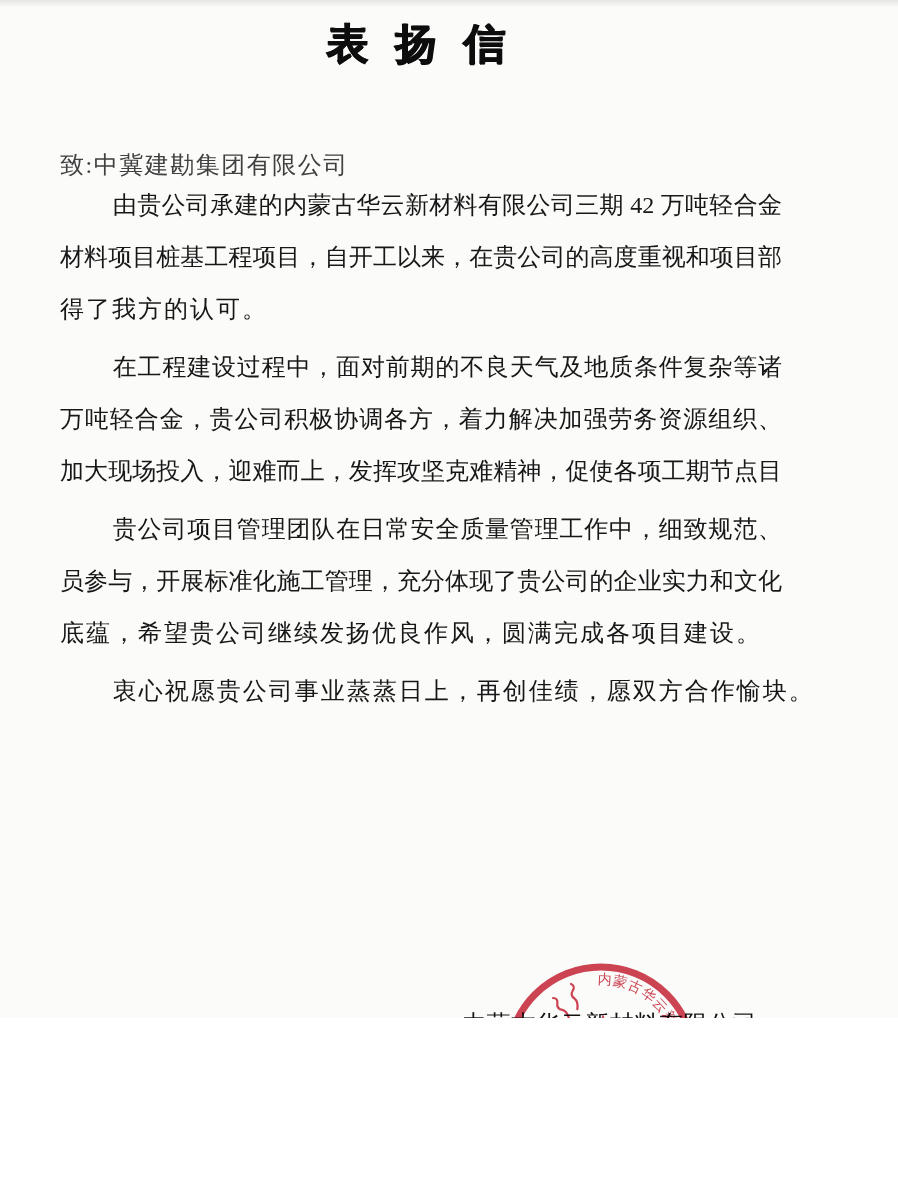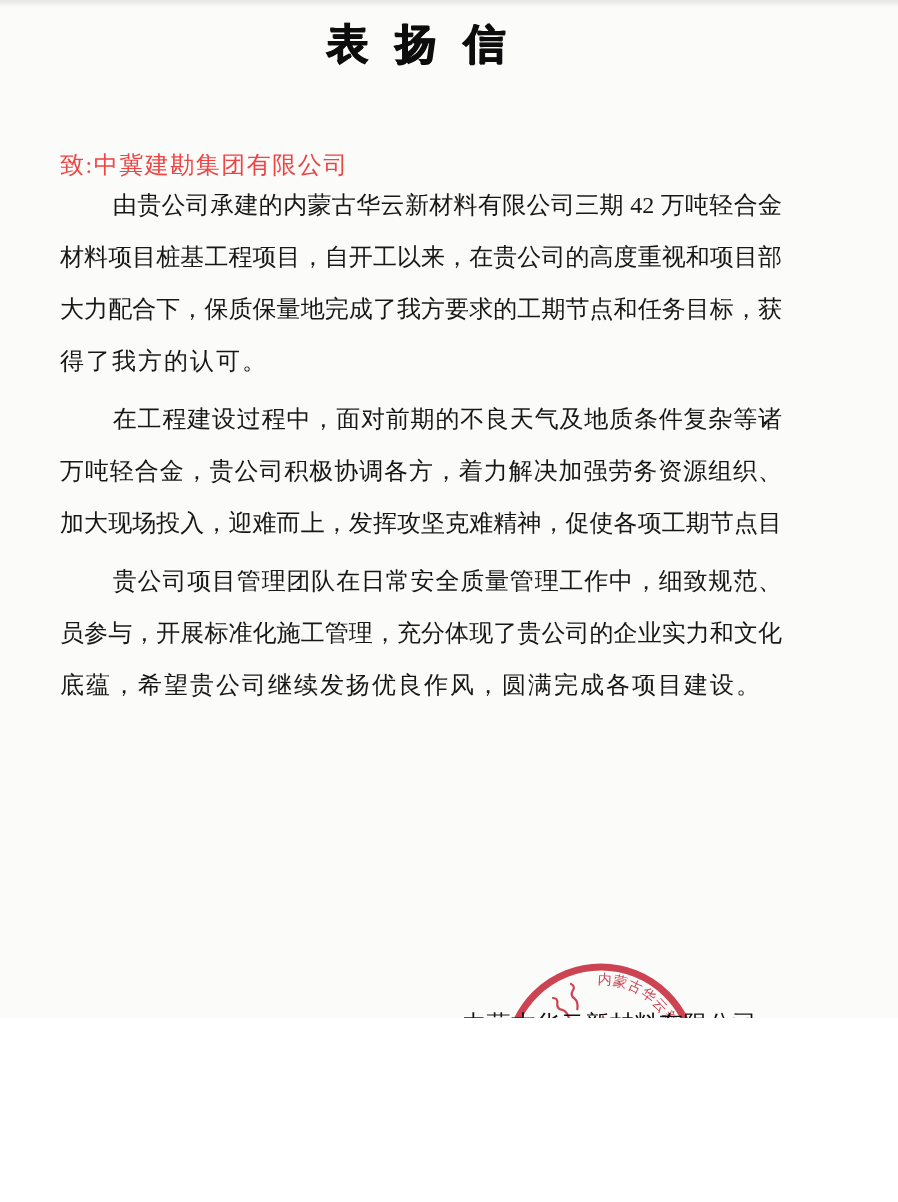--- a/index.html
+++ b/index.html
@@ -21,21 +21,21 @@
     text-align:center;
     transform:translateX(-29px);
     font-size:42px;line-height:48px;
     font-weight:bold;color:#0d0d0d;
     letter-spacing:8px;
     text-shadow:0.7px 0 0 #0d0d0d,-0.7px 0 0 #0d0d0d,0 0.5px 0 #0d0d0d;
   }
   .salutation{
     position:absolute;top:150px;left:60px;
     font-size:24px;line-height:30px;letter-spacing:1.5px;
-    color:#ef4444;
+    color:#404040;
   }
   .body-text{
     position:absolute;top:179px;left:60px;width:722px;
     font-size:24px;color:#171717;
   }
   .line{height:52px;line-height:52px;letter-spacing:2px;white-space:nowrap;}
   .line.just{
     text-align:justify;text-align-last:justify;
     letter-spacing:normal;white-space:normal;
     overflow:hidden;
@@ -64,28 +64,28 @@
 
 <div class="page">
 
   <div class="title">表 扬 信</div>
 
   <div class="salutation">致:中冀建勘集团有限公司</div>
 
   <div class="body-text">
     <div class="line just indent">由贵公司承建的内蒙古华云新材料有限公司三期 42 万吨轻合金</div>
     <div class="line just">材料项目桩基工程项目，自开工以来，在贵公司的高度重视和项目部</div>
-    <div class="line just">大力配合下，保质保量地完成了我方要求的工期节点和任务目标，获</div>
     <div class="line">得了我方的认可。</div>
     <div class="line just indent pgap">在工程建设过程中，面对前期的不良天气及地质条件复杂等诸多</div>
     <div class="line just">万吨轻合金，贵公司积极协调各方，着力解决加强劳务资源组织、</div>
     <div class="line just">加大现场投入，迎难而上，发挥攻坚克难精神，促使各项工期节点目</div>
     <div class="line just indent pgap">贵公司项目管理团队在日常安全质量管理工作中，细致规范、全</div>
     <div class="line just">员参与，开展标准化施工管理，充分体现了贵公司的企业实力和文化</div>
     <div class="line">底蕴，希望贵公司继续发扬优良作风，圆满完成各项目建设。</div>
+    <div class="line indent pgap">衷心祝愿贵公司事业蒸蒸日上，再创佳绩，愿双方合作愉块。</div>
   </div>
 
   <div class="sig company">内蒙古华云新材料有限公司</div>
   <div class="sig dept">轻合金项目部</div>
   <div class="sig date">2024年1月</div>
 
   <svg class="stamp" viewBox="0 0 200 200" xmlns="http://www.w3.org/2000/svg">
 
     <circle cx="100" cy="100" r="93" fill="none" stroke="#cb2f3f" stroke-width="7"></circle>
 

